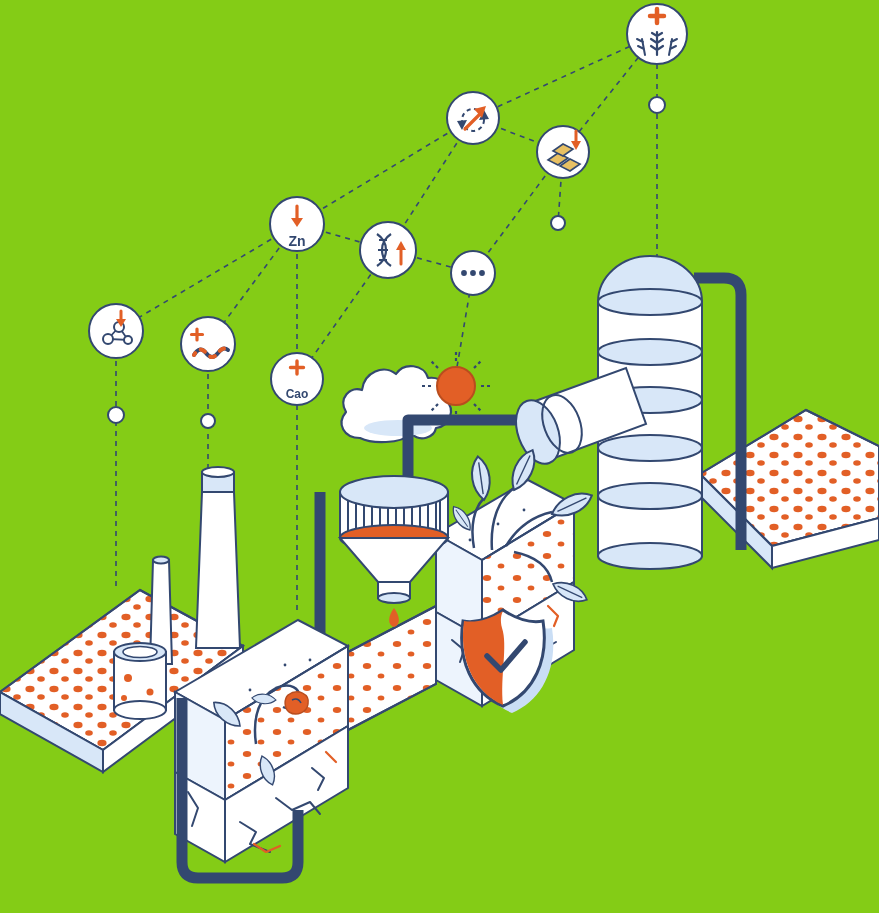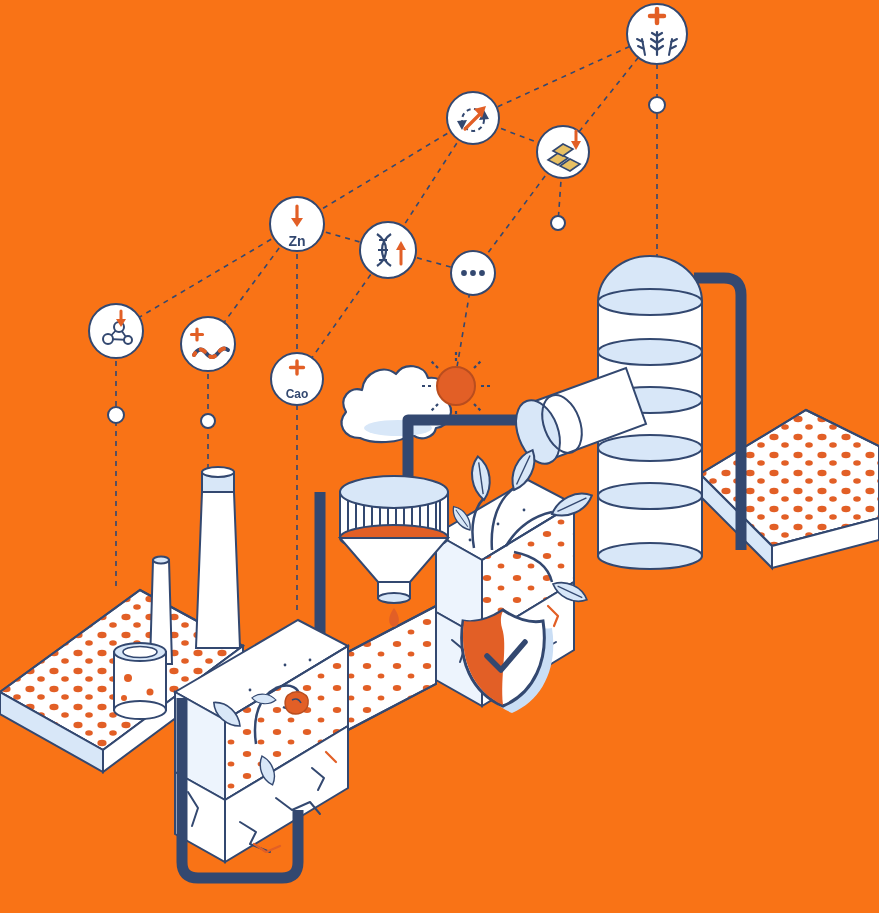--- a/index.html
+++ b/index.html
@@ -1,16 +1,16 @@
 <!DOCTYPE html>
 <html><head>
 <meta charset="utf-8">
 <style>
   html,body{margin:0;padding:0;background:#ffffff;}
-  .stage{width:879px;height:913px;position:relative;overflow:hidden;background:#f97316;}
+  .stage{width:879px;height:913px;position:relative;overflow:hidden;background:#84cc16;}
   svg{display:block;}
   .outl{stroke:#334870;stroke-width:2;fill:#fff;}
   .lb{fill:#d8e7f8;}
   .pale{fill:#edf4fd;}
   .dash{stroke:#334870;stroke-width:1.6;fill:none;stroke-dasharray:5 5;}
   .pipe{stroke:#334870;stroke-width:11;fill:none;stroke-linejoin:round;}
   .crackN{stroke:#334870;stroke-width:2;fill:none;stroke-linecap:round;stroke-linejoin:round;}
   .crackO{stroke:#e25f26;stroke-width:2.2;fill:none;stroke-linecap:round;stroke-linejoin:round;}
   .badge-label{font-family:"Liberation Sans",sans-serif;font-weight:bold;fill:#334870;text-anchor:middle;}
 </style>

